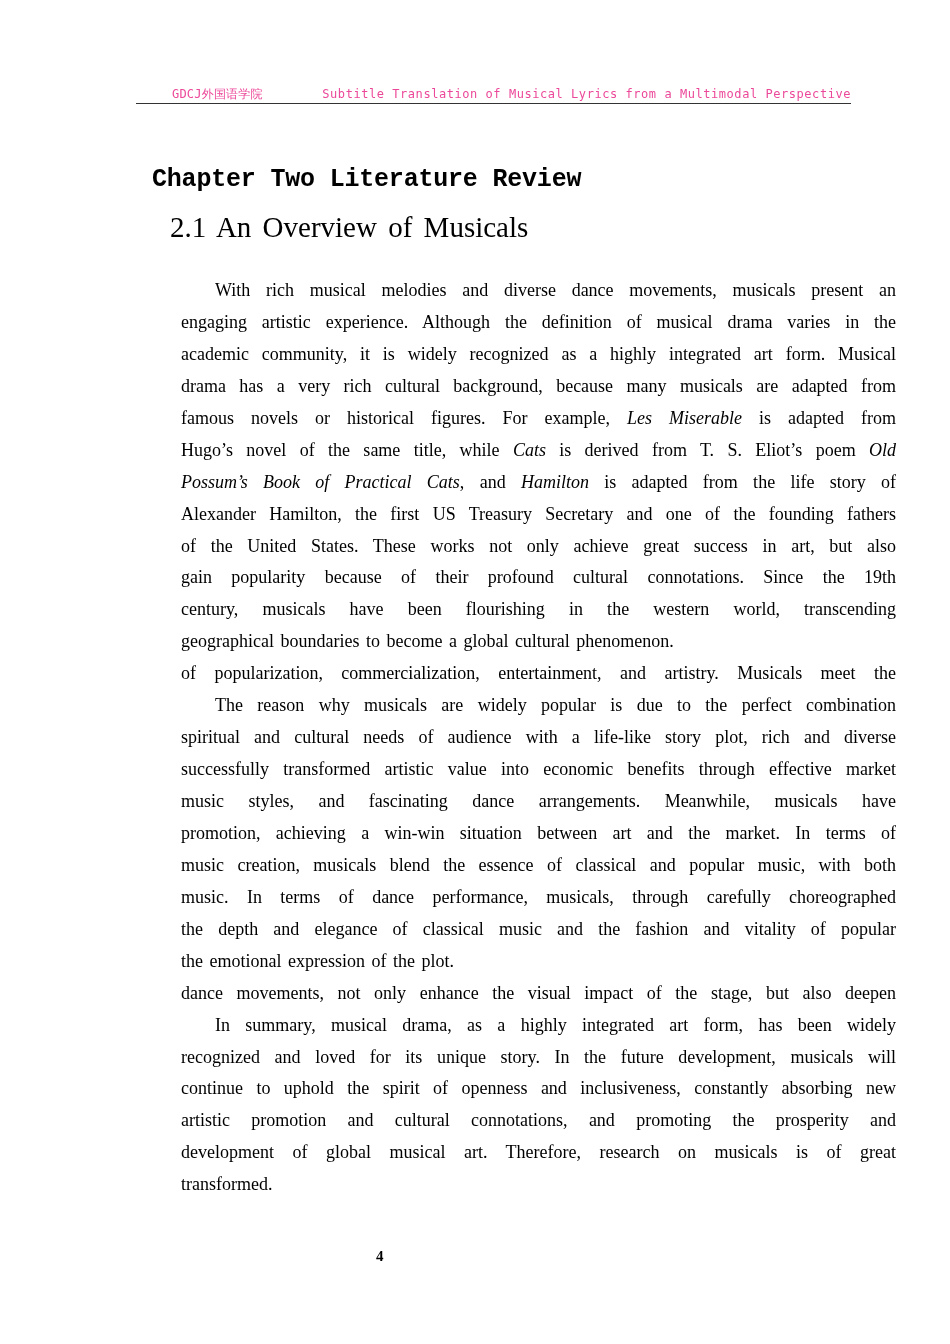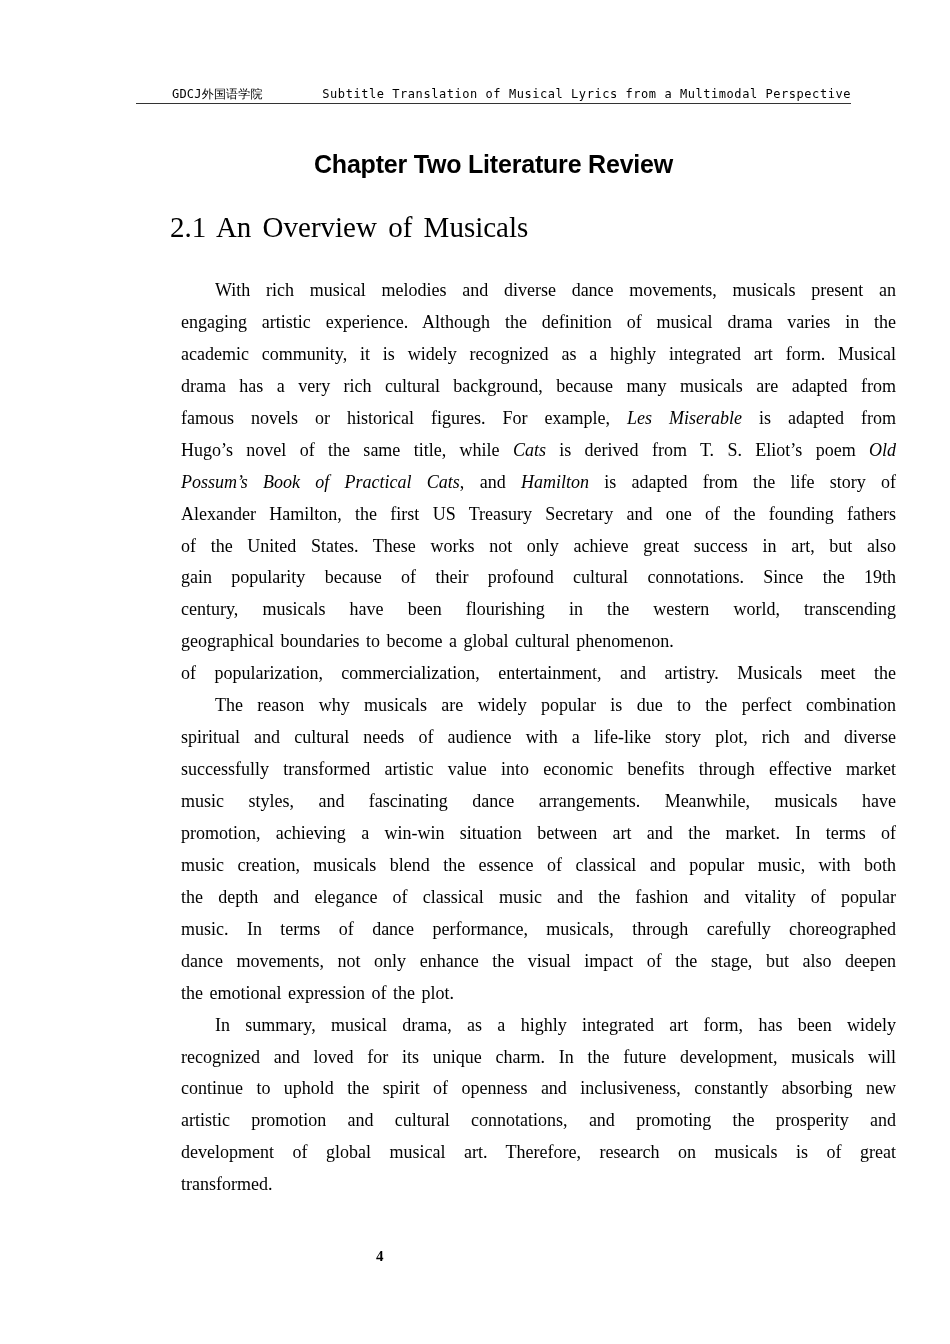--- a/index.html
+++ b/index.html
@@ -17,46 +17,46 @@
     .page-header {
       position: absolute;
       left: 136px;
       top: 86px;
       width: 715px;
       height: 17px;
       border-bottom: 1.3px solid #333;
       font-family: "DejaVu Sans Mono", "Liberation Mono", monospace;
       font-size: 12px;
       line-height: 16px;
-      color: #000000;
+      color: #ec4899;
     }
     .header-left {
       position: absolute;
       left: 36px;
       top: 0;
       letter-spacing: 0.2px;
     }
     .header-right {
       position: absolute;
       right: 0;
       top: 0;
       letter-spacing: 0.55px;
       white-space: nowrap;
     }
     .chapter-title {
       position: absolute;
       left: 136px;
       width: 715px;
       top: 148px;
-      text-align: center;
-      font-family: Liberation Sans, sans-serif;
+      text-align: left;
+      font-family: Liberation Mono, monospace;
       font-weight: bold;
       font-size: 25px;
       line-height: 32px;
-      margin: 0;
+      margin: 16px;
       letter-spacing: -0.2px;
     }
     .section-heading {
       position: absolute;
       left: 170px;
       top: 213px;
       font-family: "Liberation Serif", "DejaVu Serif", serif;
       font-weight: normal;
       font-size: 29px;
       line-height: 28px;
@@ -131,29 +131,29 @@
   </div>
 
   <div>
     <span class="line"><span>of popularization, commercialization, entertainment, and artistry. Musicals meet the</span></span>
     <span class="line indent"><span>The reason why musicals are widely popular is due to the perfect combination</span></span>
     <span class="line"><span>spiritual and cultural needs of audience with a life-like story plot, rich and diverse</span></span>
     <span class="line"><span>successfully transformed artistic value into economic benefits through effective market</span></span>
     <span class="line"><span>music styles, and fascinating dance arrangements. Meanwhile, musicals have</span></span>
     <span class="line"><span>promotion, achieving a win-win situation between art and the market. In terms of</span></span>
     <span class="line"><span>music creation, musicals blend the essence of classical and popular music, with both</span></span>
+    <span class="line"><span>music. In terms of dance performance, musicals, through carefully choreographed</span></span>
     <span class="line"><span>the depth and elegance of classical music and the fashion and vitality of popular</span></span>
-    <span class="line"><span>music. In terms of dance performance, musicals, through carefully choreographed</span></span>
+    <span class="line last"><span>the emotional expression of the plot.</span></span>
     <span class="line"><span>dance movements, not only enhance the visual impact of the stage, but also deepen</span></span>
-    <span class="line last"><span>the emotional expression of the plot.</span></span>
   </div>
 
   <div>
     <span class="line indent"><span>In summary, musical drama, as a highly integrated art form, has been widely</span></span>
-    <span class="line"><span>recognized and loved for its unique charm. In the future development, musicals will</span></span>
+    <span class="line"><span>recognized and loved for its unique story. In the future development, musicals will</span></span>
     <span class="line"><span>continue to uphold the spirit of openness and inclusiveness, constantly absorbing new</span></span>
     <span class="line"><span>artistic promotion and cultural connotations, and promoting the prosperity and</span></span>
     <span class="line"><span>development of global musical art. Therefore, research on musicals is of great</span></span>
     <span class="line last"><span>transformed.</span></span>
   </div>
 </div>
 
 <div class="page-number">4</div>
 
 </body></html>

